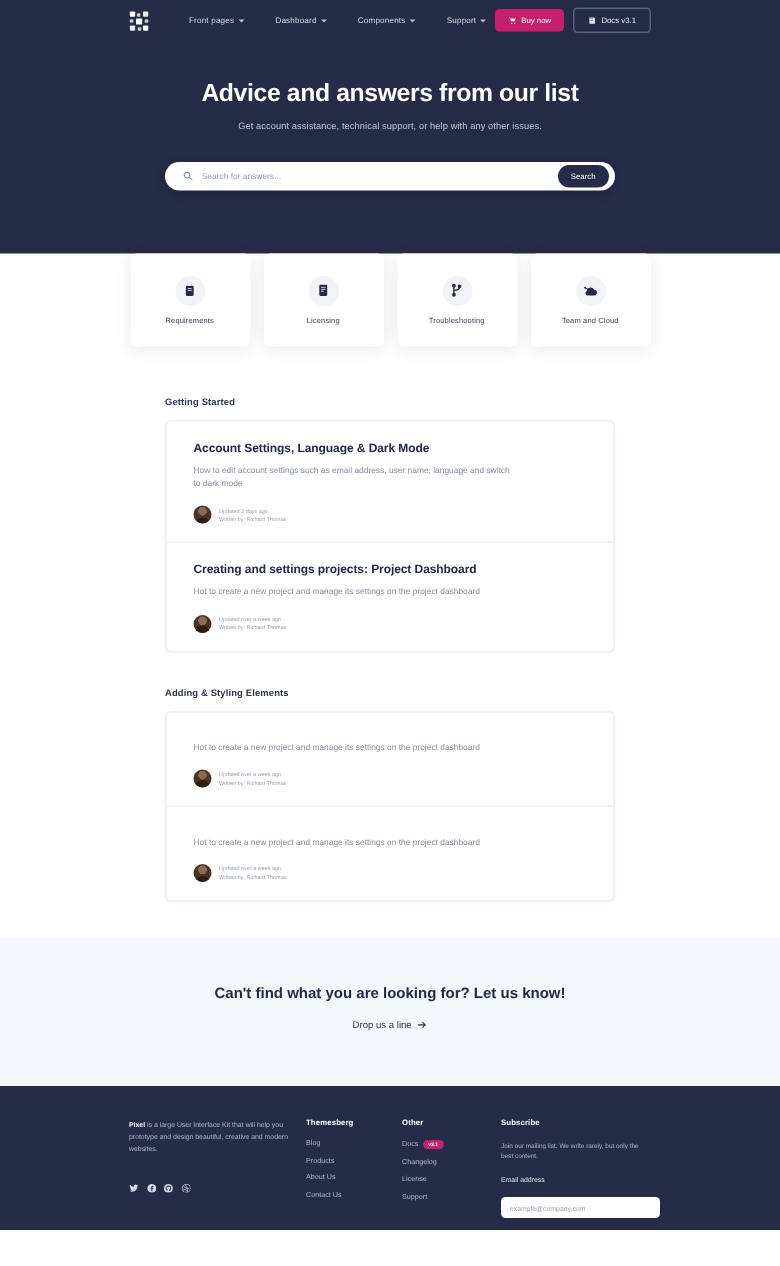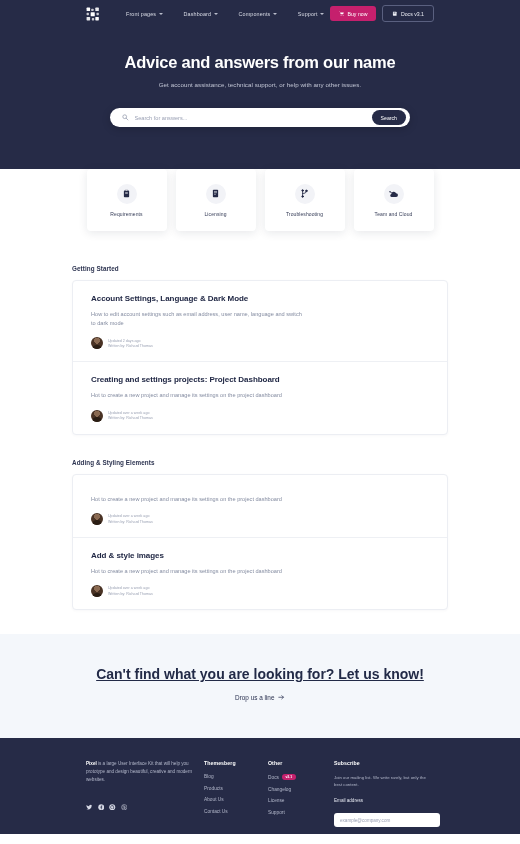--- a/index.html
+++ b/index.html
@@ -148,21 +148,21 @@
   }
   .cat-icon {
     width: 20px; height: 20px;
     border-radius: 50%;
     background: #f2f3f7;
     display: flex; align-items: center; justify-content: center;
   }
   .cat-label { font-size: 5px; color: #343b56; letter-spacing: .1px; }
 
   
-  main { padding: 0 72px; background: #fff; }
+  main { padding: 0 110px; background: #fff; }
   .spacer-top { height: 96px; }
   .section-title {
     font-size: 6.3px;
     color: #2c3350;
     margin-bottom: 8px;
     letter-spacing: .08px;
   }
   .article-group {
     background: #fff;
     border: 0.7px solid #eceef3;
@@ -214,21 +214,21 @@
   }
   .meta-lines { display: flex; flex-direction: column; gap: 1.5px; }
   .meta-line { font-size: 3.6px; color: #9aa1b3; letter-spacing: .02px; }
 
   
   .cta {
     background: #f4f7fb;
     text-align: center;
     padding: 32px 0 34px;
   }
-  .cta-title { font-size: 14px; font-weight: bold; color: #222a47; text-decoration: underline; }
+  .cta-title { font-size: 10px; font-weight: bold; color: #222a47; }
   .cta-link {
     display: inline-flex;
     align-items: center;
     gap: 4px;
     margin-top: 12px;
     font-size: 6.4px;
     color: #2a3150;
     cursor: pointer;
   }
 
@@ -362,21 +362,21 @@
             <rect x="7" y="6" width="8" height="1.6" fill="#262b47"></rect>
             <rect x="7" y="10" width="8" height="1.6" fill="#262b47"></rect>
           </svg>
         </span>
         <span>Docs v3.1</span>
       </button>
     </div>
   </nav>
 
   <div class="hero-inner">
-    <h1 class="hero-title">Advice and answers from our name</h1>
+    <h1 class="hero-title">Advice and answers from our list</h1>
     <p class="hero-sub">Get account assistance, technical support, or help with any other issues.</p>
 
     <div class="search-wrap">
       <span class="ico">
         <svg viewBox="0 0 24 24" width="6.5" height="6.5" fill="none" stroke="#8d94a8" stroke-width="2.6">
           <circle cx="10" cy="10" r="7"></circle>
             <line x1="15.5" y1="15.5" x2="22" y2="22" stroke-linecap="round"></line>
         </svg>
       </span>
       <input class="search-input" type="text" placeholder="Search for answers..." style="">
@@ -474,21 +474,20 @@
       <div class="article-meta">
         <span class="avatar"></span>
         <span class="meta-lines">
           <span class="meta-line">Updated over a week ago</span>
           <span class="meta-line">Written by: Richard Thomas</span>
         </span>
       </div>
     </article>
 
     <article class="article">
-      <h3 class="article-title">Add &amp; style images</h3>
       <p class="article-desc">Hot to create a new project and manage its settings on the project dashboard</p>
       <div class="article-meta">
         <span class="avatar"></span>
         <span class="meta-lines">
           <span class="meta-line">Updated over a week ago</span>
           <span class="meta-line">Written by: Richard Thomas</span>
         </span>
       </div>
     </article>
   </div>

